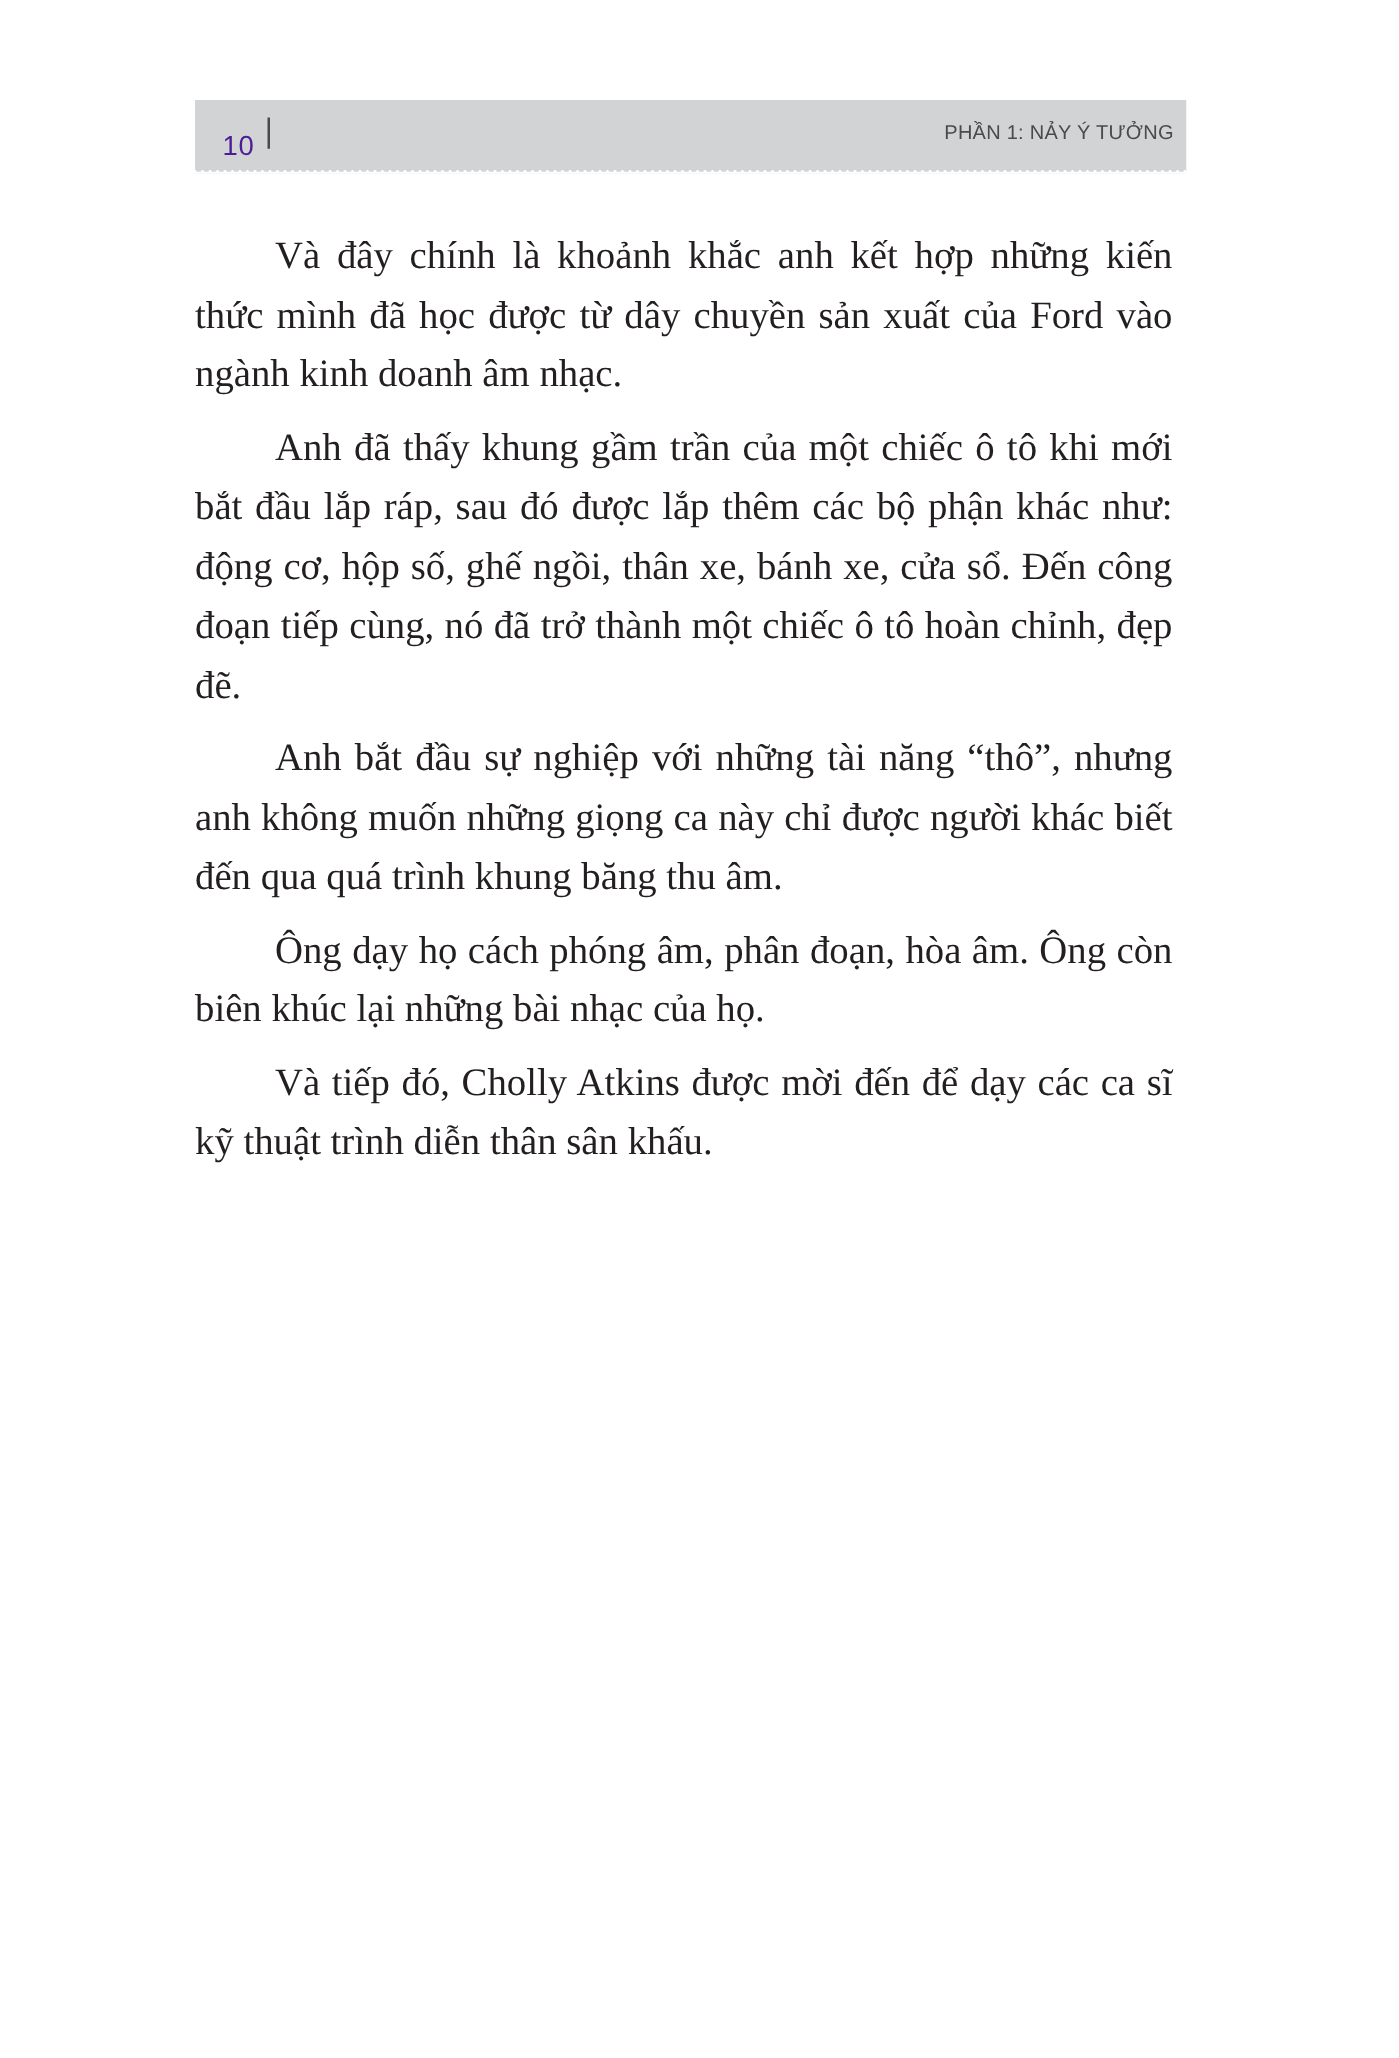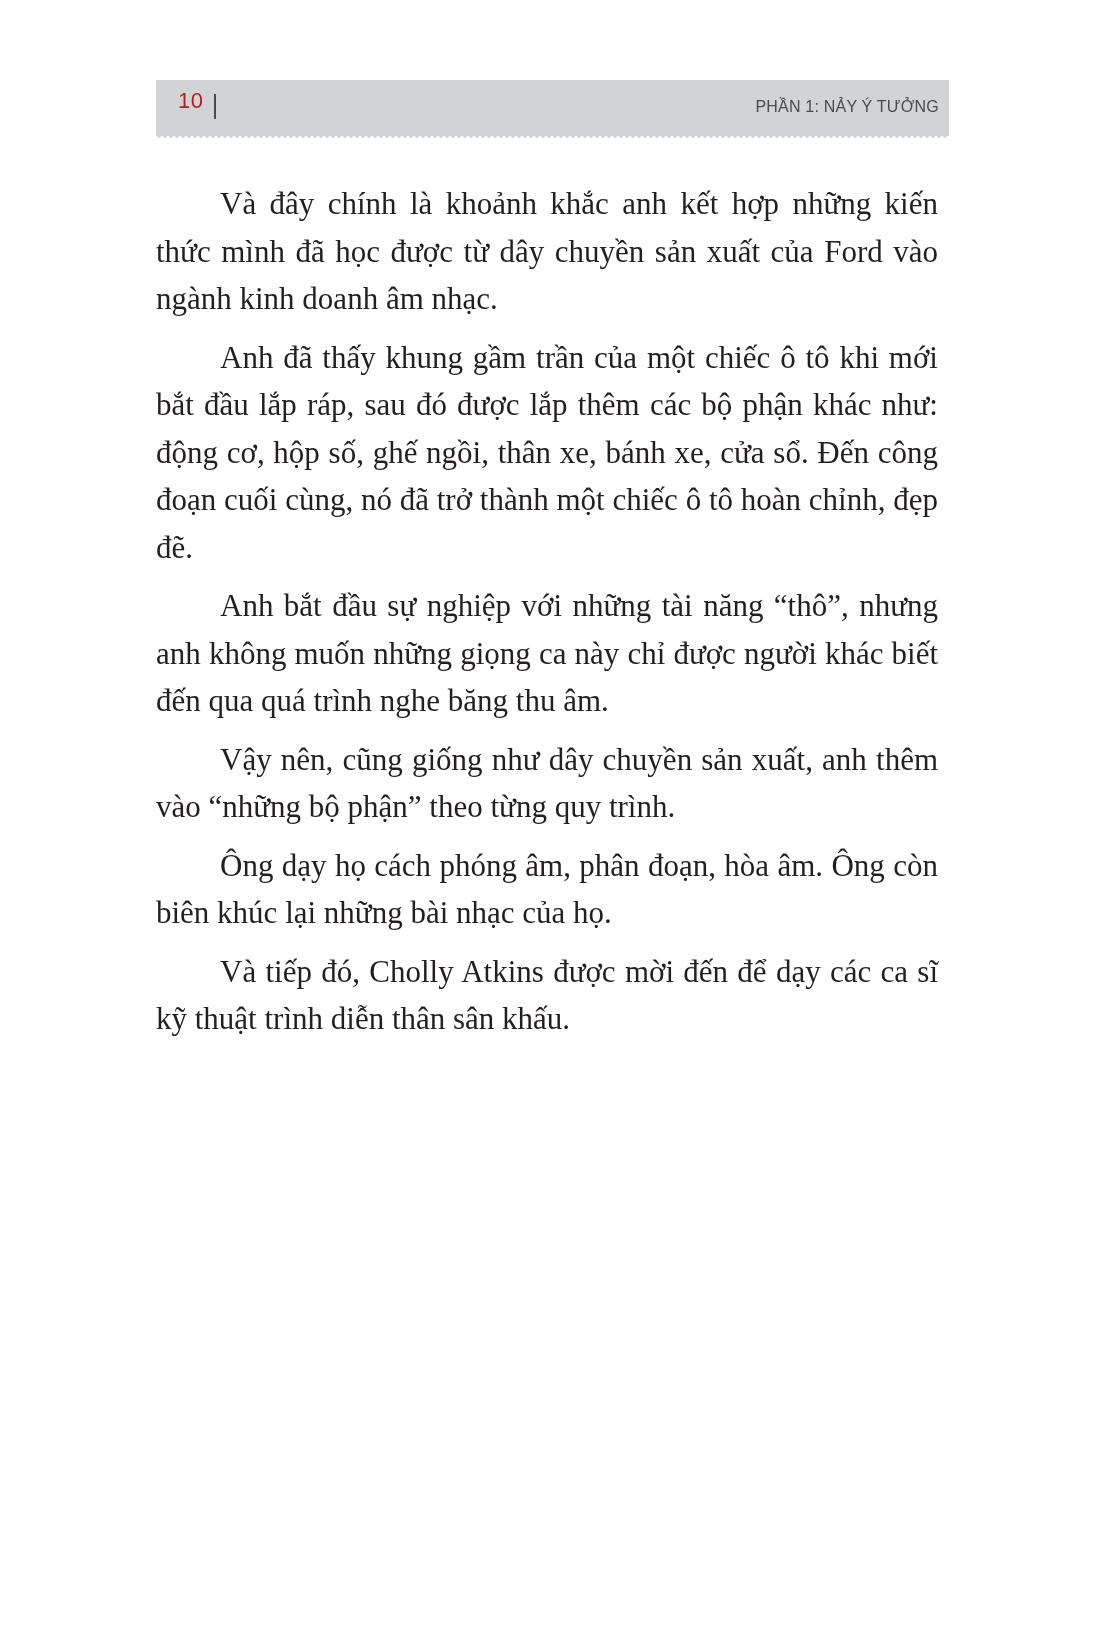--- a/index.html
+++ b/index.html
@@ -35,24 +35,24 @@
     left: 0; right: 0;
     bottom: -3px;
     height: 4px;
     background-image: radial-gradient(circle at 3px 0px, #d2d3d5 2.6px, transparent 2.8px);
     background-size: 6px 4px;
     background-repeat: repeat-x;
   }
   .page-number {
     position: absolute;
     left: 22px;
-    top: 8px;
+    top: 24px;
     font-family: "Liberation Sans", sans-serif;
     font-size: 22px;
-    color: #b91c1c;
+    color: #4c1d95;
     letter-spacing: 0.5px;
   }
   .header-sep {
     position: absolute;
     left: 58px;
     top: 14px;
     width: 1.5px;
     height: 25px;
     background: #4a4a4a;
   }
@@ -90,20 +90,19 @@
 <div class="page">
 
   <div class="running-header">
     <span class="page-number">10</span>
     <span class="header-sep"></span>
     <span class="section-title">PHẦN 1: NẢY Ý TƯỞNG</span>
   </div>
 
   <div class="body-text">
     <p class="para">Và đây chính là khoảnh khắc anh kết hợp những kiến thức mình đã học được từ dây chuyền sản xuất của Ford vào ngành kinh doanh âm nhạc.</p>
-    <p class="para">Anh đã thấy khung gầm trần của một chiếc ô tô khi mới bắt đầu lắp ráp, sau đó được lắp thêm các bộ phận khác như: động cơ, hộp số, ghế ngồi, thân xe, bánh xe, cửa sổ. Đến công đoạn cuối cùng, nó đã trở thành một chiếc ô tô hoàn chỉnh, đẹp đẽ.</p>
-    <p class="para">Anh bắt đầu sự nghiệp với những tài năng “thô”, nhưng anh không muốn những giọng ca này chỉ được người khác biết đến qua quá trình nghe băng thu âm.</p>
-    <p class="para">Vậy nên, cũng giống như dây chuyền sản xuất, anh thêm vào “những bộ phận” theo từng quy trình.</p>
+    <p class="para">Anh đã thấy khung gầm trần của một chiếc ô tô khi mới bắt đầu lắp ráp, sau đó được lắp thêm các bộ phận khác như: động cơ, hộp số, ghế ngồi, thân xe, bánh xe, cửa sổ. Đến công đoạn tiếp cùng, nó đã trở thành một chiếc ô tô hoàn chỉnh, đẹp đẽ.</p>
+    <p class="para">Anh bắt đầu sự nghiệp với những tài năng “thô”, nhưng anh không muốn những giọng ca này chỉ được người khác biết đến qua quá trình khung băng thu âm.</p>
     <p class="para">Ông dạy họ cách phóng âm, phân đoạn, hòa âm. Ông còn biên khúc lại những bài nhạc của họ.</p>
     <p class="para">Và tiếp đó, Cholly Atkins được mời đến để dạy các ca sĩ kỹ thuật trình diễn thân sân khấu.</p>
   </div>
 
 </div>
 
 </body></html>

